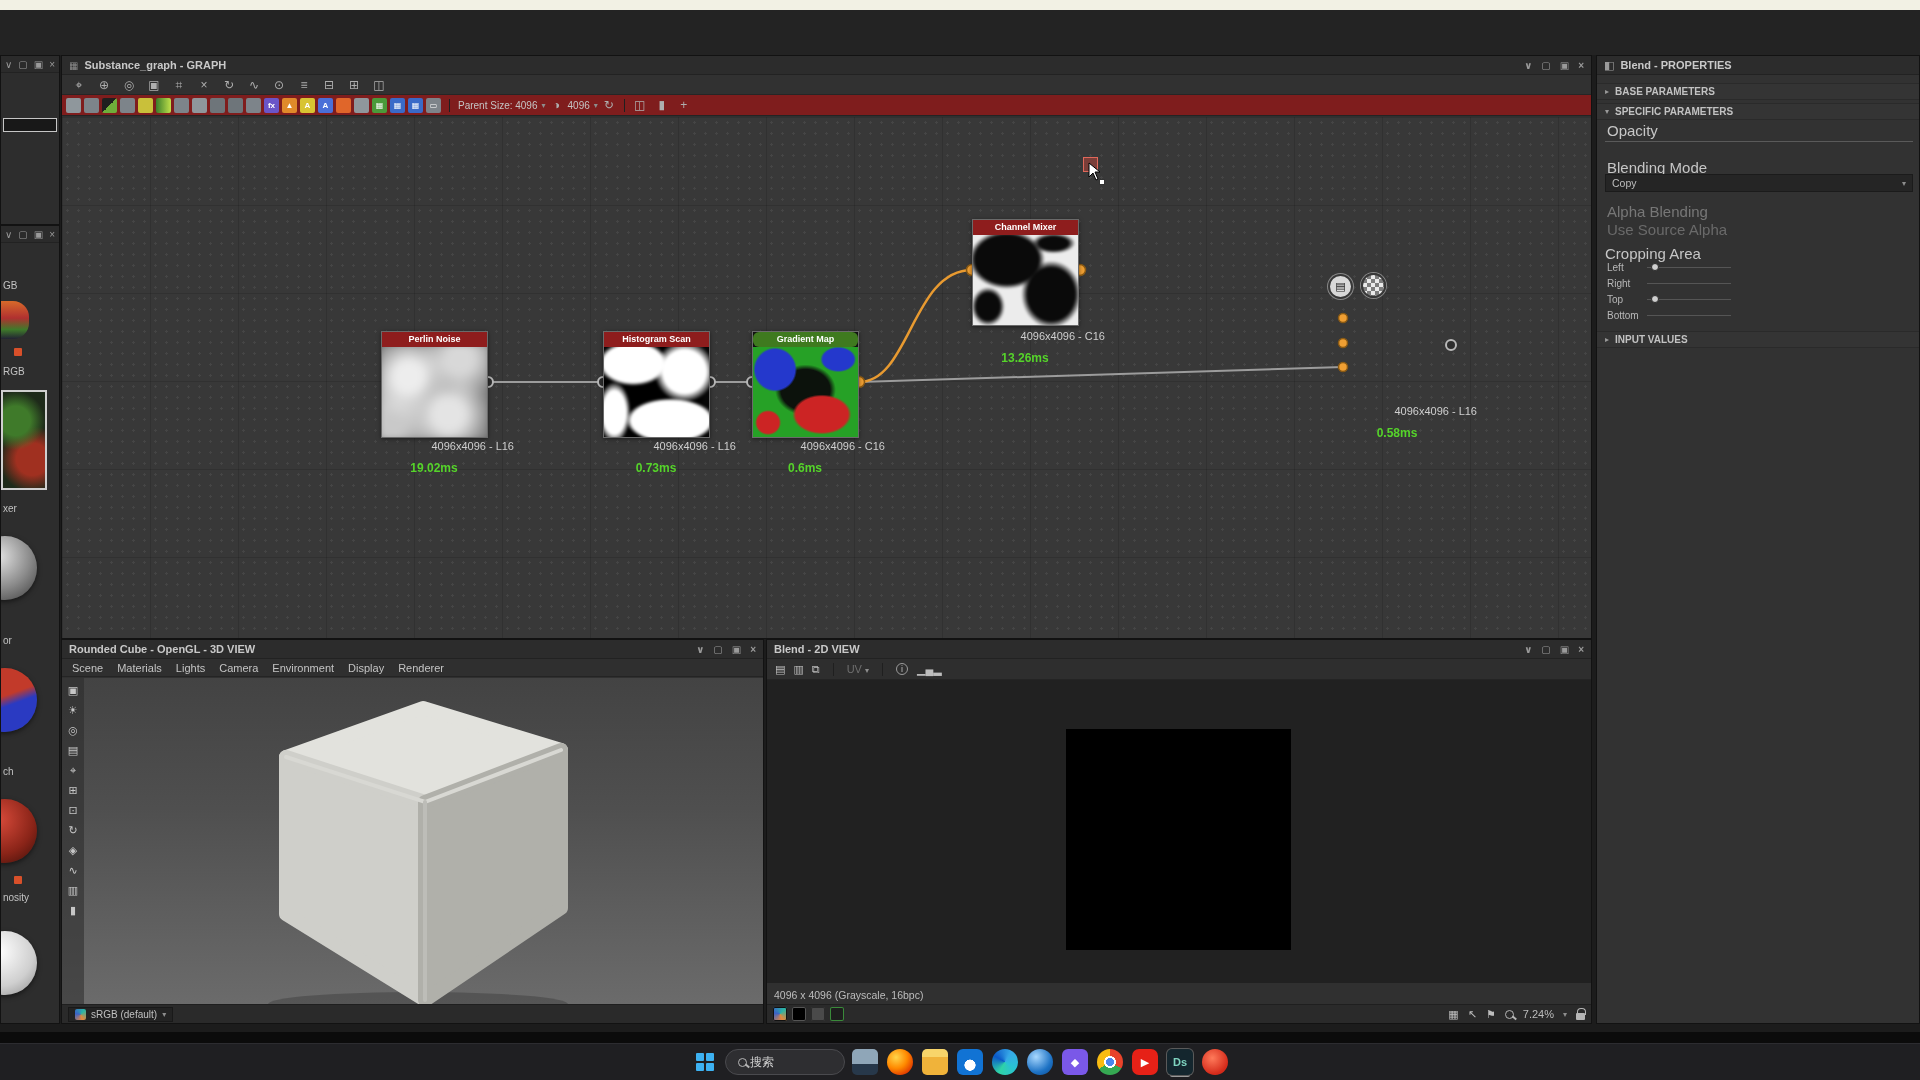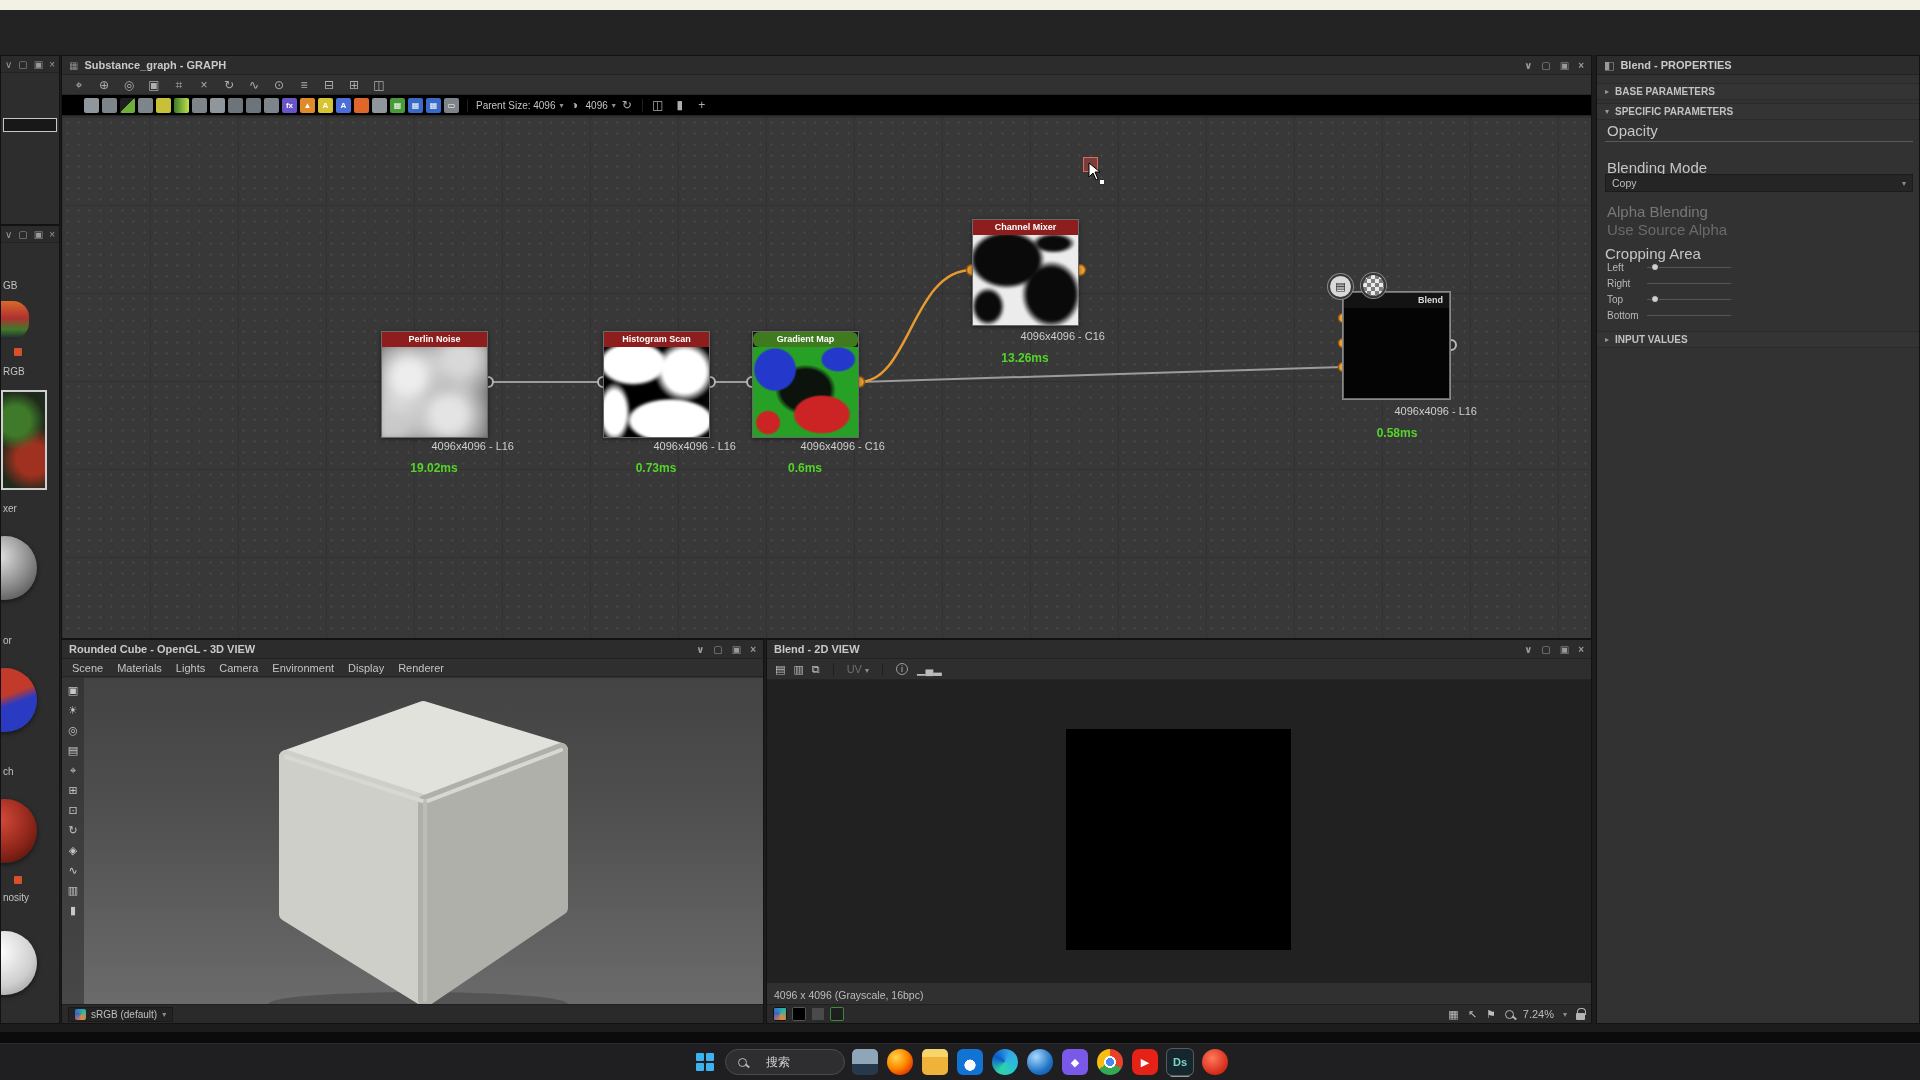--- a/index.html
+++ b/index.html
@@ -20,22 +20,22 @@
     display:flex; align-items:center; gap:6px; padding:0 7px;
     font-size:11px; font-weight:bold; color:#c9c9c9; }
   .pctls { margin-left:auto; display:flex; gap:9px; }
   .pctl { font-size:10px; color:#9a9a9a; line-height:19px; }
 
   
   #graph-panel { left:61px; top:55px; width:1531px; height:584px; }
   #graph-toolbar1 { height:20px; background:#313131; border-bottom:1px solid #262626;
     display:flex; align-items:center; gap:11px; padding:0 10px; }
   .ticon { font-size:12px; color:#aeaeae; width:14px; text-align:center; }
-  #graph-toolbar2 { height:21px; background:#000000; border-bottom:1px solid #242424;
-    display:flex; align-items:center; gap:4px; padding:0 22px; font-size:10px; color:#bbb; }
+  #graph-toolbar2 { height:21px; background:#7f1d1d; border-bottom:1px solid #242424;
+    display:flex; align-items:center; gap:4px; padding:0 4px; font-size:10px; color:#bbb; }
   .chip { width:15px; height:15px; border-radius:2px; display:flex; align-items:center;
     justify-content:center; font-size:8px; font-weight:bold; color:#fff; flex:0 0 auto; }
   .tsep { width:1px; height:13px; background:#1f1f1f; margin:0 4px; }
   .tb-text { color:#c4c4c4; font-size:10px; }
   .caret { color:#8d8d8d; font-size:8px; }
 
   #graph-canvas { position:absolute; left:0; top:61px; right:0; bottom:0; overflow:hidden;
     background-color:#383838;
     background-image:
       radial-gradient(circle, #454545 1px, transparent 1.4px),
@@ -163,21 +163,21 @@
   .redmark { position:absolute; left:13px; width:8px; height:8px; background:#d8502a; border-radius:1px; }
 
   
   #desktop-strip { left:0; top:1032px; width:1920px; height:11px; background:#0b0b0b; }
   #taskbar { left:0; top:1043px; width:1920px; height:37px; background:#1f1f22;
     border-top:1px solid #2c2c30; display:flex; align-items:center; justify-content:center; gap:7px; }
   #start-btn { width:26px; height:26px; border-radius:4px; display:grid;
     grid-template-columns:1fr 1fr; grid-template-rows:1fr 1fr; gap:2px; padding:4px; }
   #start-btn span { background:#3db2f2; border-radius:1px; }
   #search-pill { height:26px; border-radius:13px; background:#2e2e31; border:1px solid #4a4a4e;
-    display:flex; align-items:center; gap:19px; padding:0 12px; min-width:120px; }
+    display:flex; align-items:center; gap:3px; padding:0 12px; min-width:120px; }
   #search-pill .stext { font-size:12px; color:#cfcfcf; }
   .app { width:26px; height:26px; display:flex; align-items:center; justify-content:center;
     font-size:11px; font-weight:bold; }
 </style>
 </head>
 <body>
 
 <div id="screen">
 
   <div class="abs" id="top-strip"></div>
@@ -338,26 +338,20 @@
 
       <div class="gnode" style="left:910px;top:102px">
         <div class="nhead red">Channel Mixer</div>
         <div class="nbody">
             <div class="fill chmix"></div>
           </div>
       </div>
       <div class="ncap" style="left:883px;top:213px">4096x4096 - C16</div>
       <div class="ntime" style="left:883px;top:234px">13.26ms</div>
 
-      <div class="gnode" style="left:1281px;top:175px;box-shadow:0 0 0 1px #8a8a8a">
-        <div class="nhead dark">Blend</div>
-        <div class="nbody">
-            <div class="fill black"></div>
-          </div>
-      </div>
       <div class="ncap" style="left:1255px;top:288px">4096x4096 - L16</div>
       <div class="ntime" style="left:1255px;top:309px">0.58ms</div>
 
       <div class="badge" style="left:1266px;top:157px">▤</div>
       <div class="badge checker" style="left:1299px;top:156px"></div>
 
       <div id="cursor-red-box" style="left:1021px;top:40px"></div>
       <div id="cursor-white-box" style="left:1037px;top:62px"></div>
       <svg class="abs" style="left:1026px;top:45px" width="14" height="20">
         <polygon points="1,1 1,15 5,11 8,18 10,17 7,10 12,10" fill="#fff" stroke="#000" stroke-width="1"></polygon>

